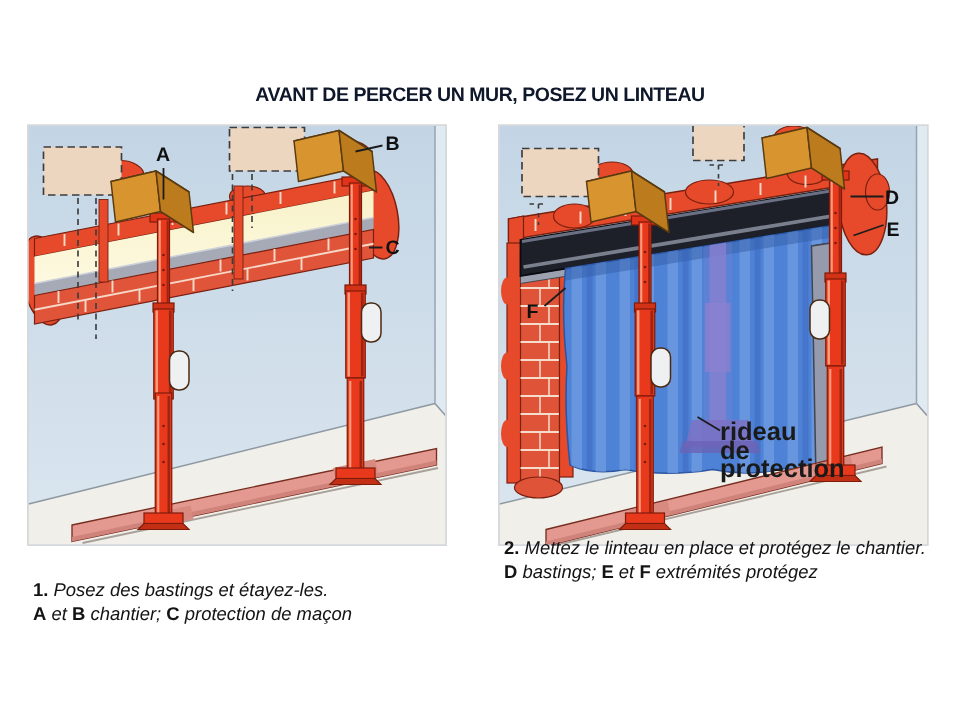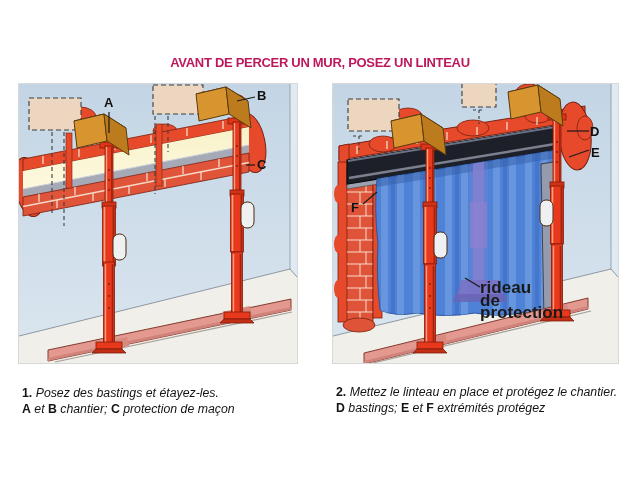--- a/index.html
+++ b/index.html
@@ -1,29 +1,29 @@
 <!DOCTYPE html>
 <html><head>
 <meta charset="utf-8">
 <style>
   html,body{margin:0;padding:0;}
   body{width:640px;height:480px;background:#ffffff;position:relative;overflow:hidden;
        font-family:"Liberation Sans",sans-serif;}
   .title{position:absolute;top:55px;left:0;width:640px;text-align:center;
-         font-weight:700;font-size:13px;letter-spacing:-0.3px;color:#be185d;}
+         font-weight:700;font-size:13px;letter-spacing:-0.3px;color:#0f172a;}
   .panel{position:absolute;top:83px;height:279px;border:1px solid #d8d8d8;
          box-sizing:content-box;overflow:hidden;background:#cfdde9;}
   #panel1{left:18px;width:278px;}
   #panel2{left:332px;width:285px;}
   .panel svg{position:absolute;left:0;top:0;}
   .lbl{position:absolute;font-weight:700;font-size:13px;line-height:1;color:#101010;}
   .note{position:absolute;font-weight:700;font-size:17px;line-height:12.5px;color:#1a1a1a;width:68px;}
   .cap{position:absolute;font-size:12.3px;line-height:15.5px;color:#141414;white-space:nowrap;}
   #cap1{left:22px;top:386px;}
-  #cap2{left:336px;top:385px;}
+  #cap2{left:336px;top:358px;}
   .seg-b{font-weight:700;font-style:normal;}
   .seg-i{font-style:italic;}
 </style>
 </head>
 <body>
 
 <div class="title">AVANT DE PERCER UN MUR, POSEZ UN LINTEAU</div>
 
 <div class="panel" id="panel1">
   <svg width="278" height="279" viewBox="0 0 278 279">

